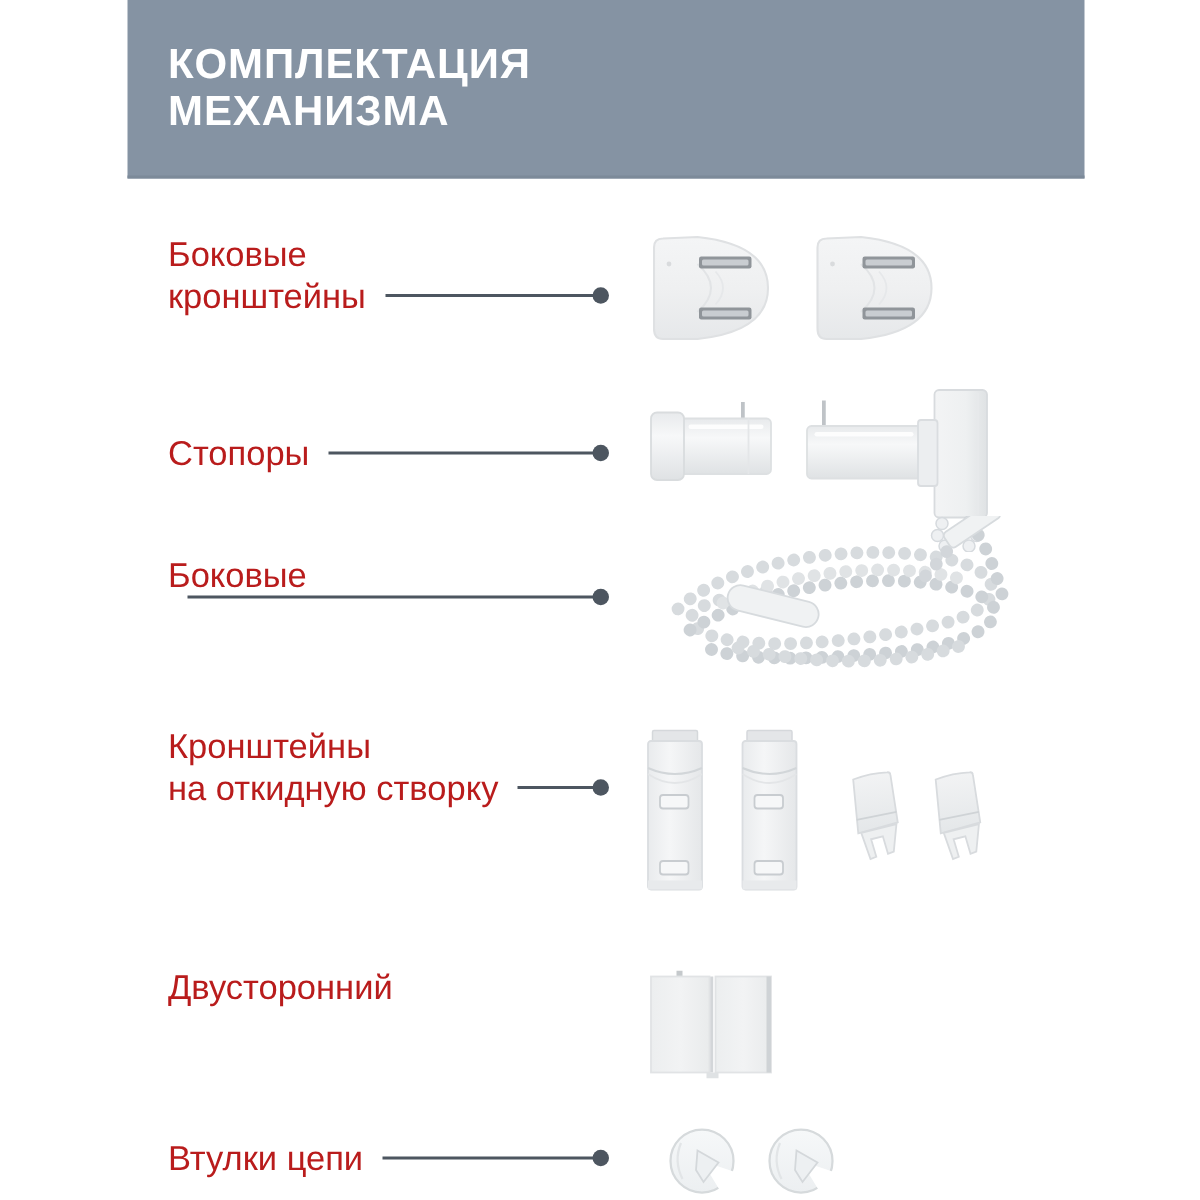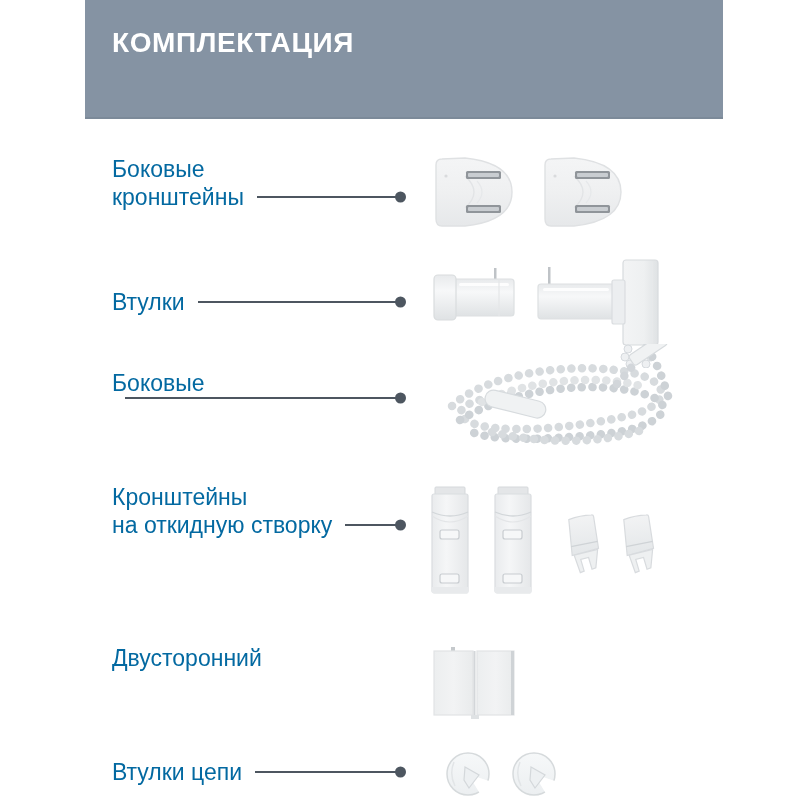--- a/index.html
+++ b/index.html
@@ -11,21 +11,21 @@
     position:absolute; left:85px; top:0; width:638px; height:117px;
     background:#8593a3; border-bottom:2px solid #7c8a99;
   }
   .hdr-title {
     position:absolute; left:27px; top:27px;
     font-size:28px; line-height:31px; font-weight:bold;
     color:#ffffff; letter-spacing:0.6px;
   }
   .row {
     position:absolute; left:112px; width:292px;
-    color:#0369a1; font-size:23px; line-height:28px;
+    color:#b91c1c; font-size:23px; line-height:28px;
   }
   .lbl-last { display:flex; align-items:center; }
   .lbl-line { white-space:nowrap; }
   .leader {
     flex:1; height:2px; background:#4d5660;
     margin-left:13px; position:relative; min-width:18px;
   }
   .dot {
     position:absolute; right:-2px; top:50%; transform:translateY(-50%);
     width:11px; height:11px; border-radius:50%; background:#4d5660;
@@ -33,36 +33,37 @@
   .ph { position:absolute; }
 </style>
 </head>
 <body>
 
 <div class="page">
 
   <div class="hdr">
     <div class="hdr-title">
       <div>КОМПЛЕКТАЦИЯ</div>
+      <div>МЕХАНИЗМА</div>
     </div>
   </div>
 
   <div class="row" style="top:155px">
     <div class="lbl-line">Боковые</div>
     <div class="lbl-last">
       <span class="lbl-line">кронштейны</span>
       <span class="leader">
           <span class="dot"></span>
         </span>
     </div>
   </div>
 
   <div class="row" style="top:288px">
     <div class="lbl-last">
-      <span class="lbl-line">Втулки</span>
+      <span class="lbl-line">Стопоры</span>
       <span class="leader">
           <span class="dot"></span>
         </span>
     </div>
   </div>
 
   <div class="row" style="top:369px">
     <div class="lbl-line">Боковые</div>
     <div class="lbl-last">
       <span class="leader">

